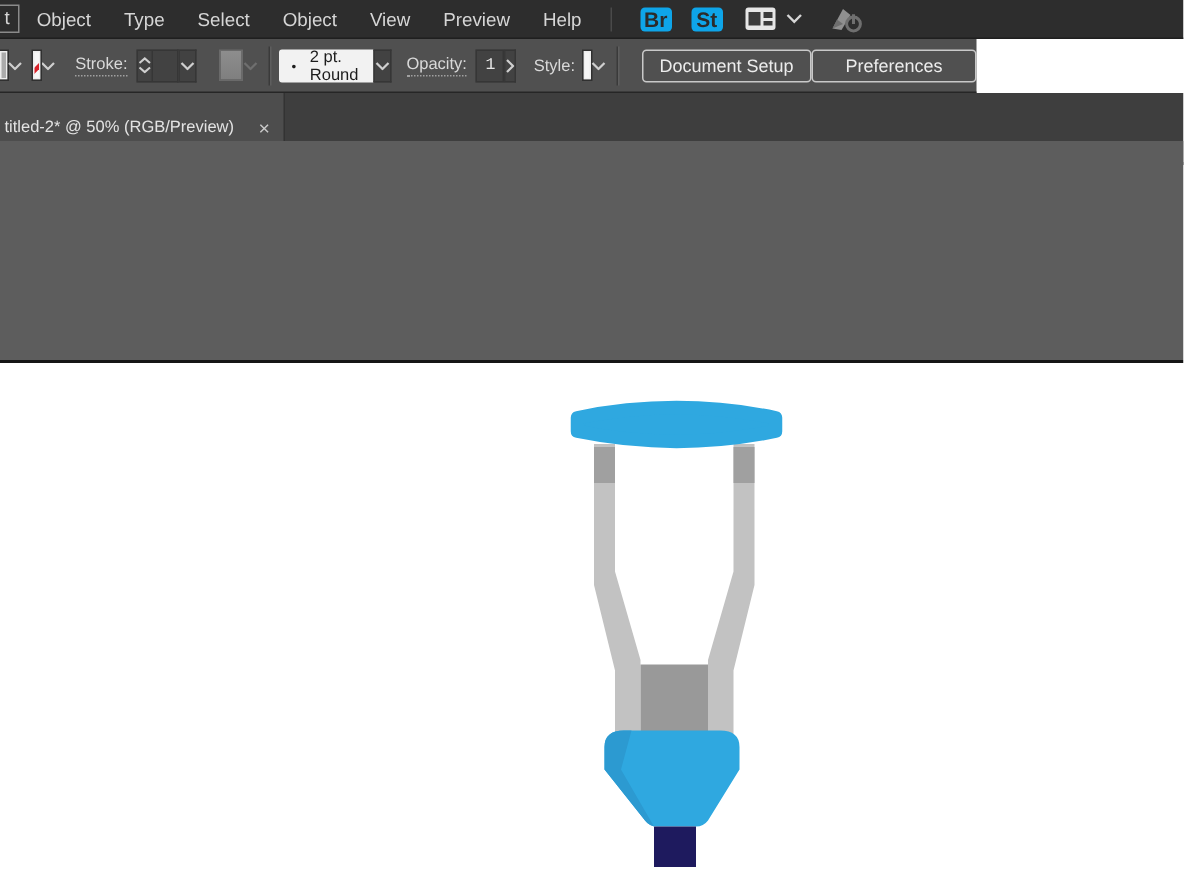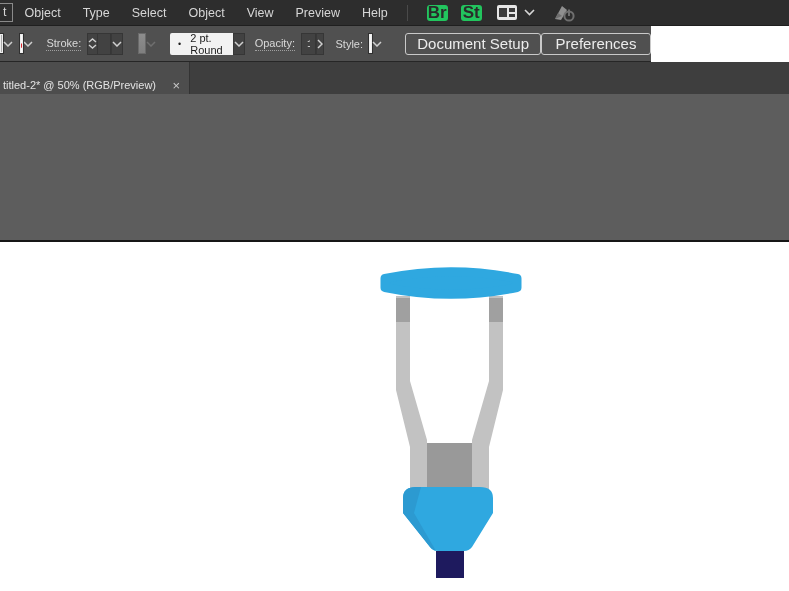--- a/index.html
+++ b/index.html
@@ -12,22 +12,22 @@
     background:#2d2d2d; border-bottom:1px solid #1f1f1f;
     display:flex; align-items:center; color:#d6d6d6; font-size:12.5px;
   }
   .menu-partial {
     margin-left:-2px; border:1px solid #8a8a8a; padding:1px 6px 2px 4px;
     color:#d6d6d6;
   }
   .menu-item { padding:3px 11px; cursor:default; }
   .menubar-sep { width:1px; height:16px; background:#4a4a4a; margin:0 6px 0 8px; }
   .sq-btn {
-    width:21px; height:16px; background:#22c55e; color:#2b2b2b;
-    font-size:17px; font-weight:bold; border-radius:3px;
+    width:21px; height:16px; background:#0ea5e9; color:#2b2b2b;
+    font-size:14px; font-weight:bold; border-radius:3px;
     display:flex; align-items:center; justify-content:center; margin-left:13px;
   }
   .layout-icon { margin-left:15px; width:20px; height:15px; background:#e6e6e6;
     border-radius:2px; position:relative; }
   .layout-icon .blk { position:absolute; background:#3a3a3a; }
   .blk1 { left:2px; top:3px; width:8px; height:9px; }
   .blk2 { left:12px; top:3px; width:6px; height:4px; }
   .blk3 { left:12px; top:9px; width:6px; height:3px; }
   .chev { display:inline-flex; align-items:center; justify-content:center; }
 
@@ -69,21 +69,21 @@
   .cb-sep { width:1px; height:26px; background:#3a3a3a; margin:0 7px; box-shadow:1px 0 0 #5e5e5e; }
   .white-drop {
     height:22px; background:#f2f2f2; color:#1d1d1d; border-radius:2px 0 0 2px;
     display:flex; align-items:center; padding:0 10px 0 8px; gap:9px;
   }
   .white-drop .bullet { font-size:9px; }
   .opacity-field { width:48px; margin-left:6px; border-left:1px solid #363636; }
   .style-swatch { margin-left:6px; background:#f5f5f5; }
   .bordered-btn {
     height:22px; border:1px solid #c9c9c9; border-radius:3px; background:transparent;
-    color:#ececec; font-size:15px; font-family:inherit; padding:0 11px; white-space:nowrap;
+    color:#ececec; font-size:12px; font-family:inherit; padding:0 11px; white-space:nowrap;
   }
   .ds-btn { margin-left:9px; }
   .pref-btn { margin-left:0; min-width:110px; text-align:center; }
 
   
   .tabbar {
     position:absolute; left:0; top:62px; width:789px; height:48px;
     background:#3e3e3e; border-bottom:2px solid #2c2c2c; display:flex;
   }
   .tab {

